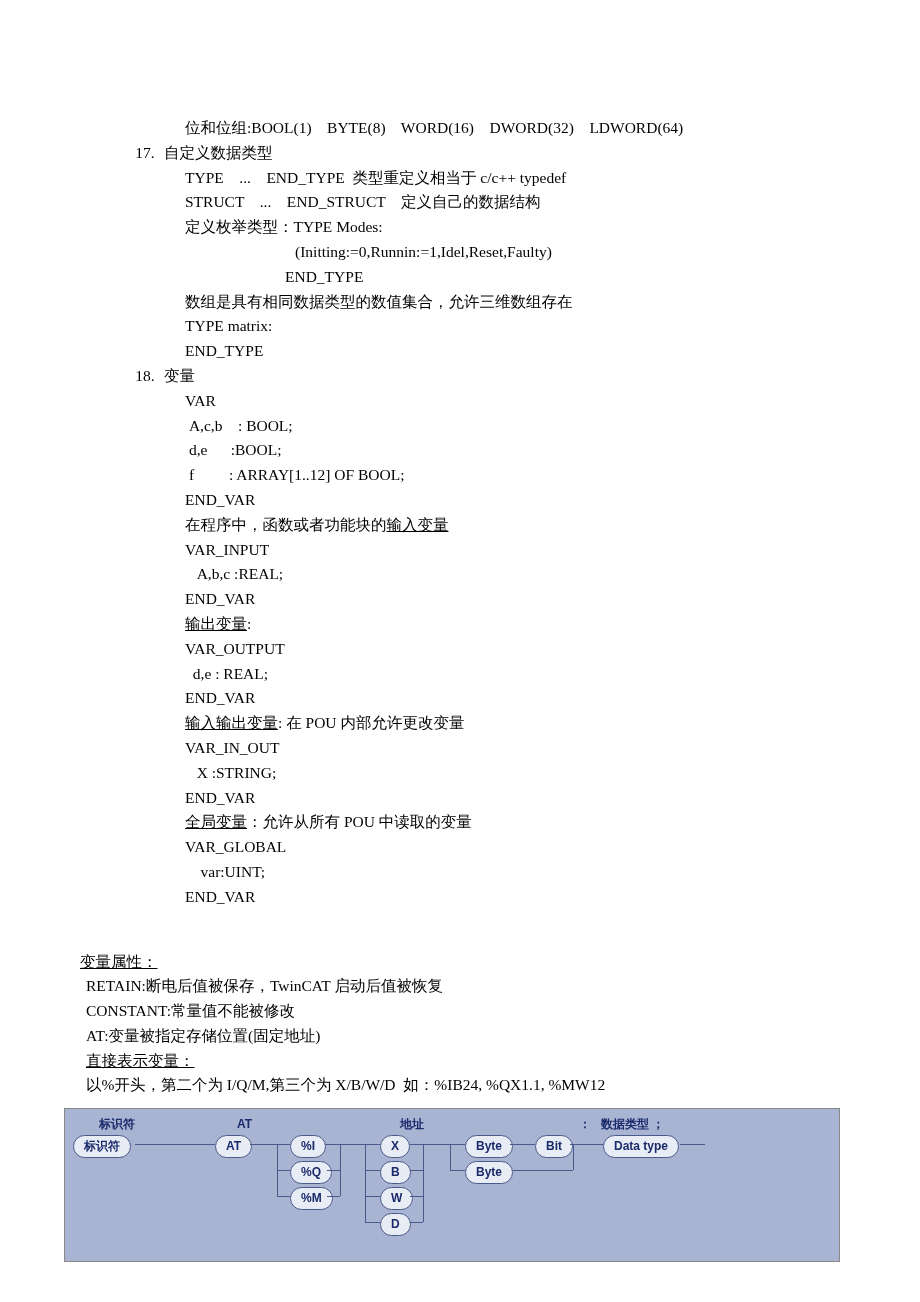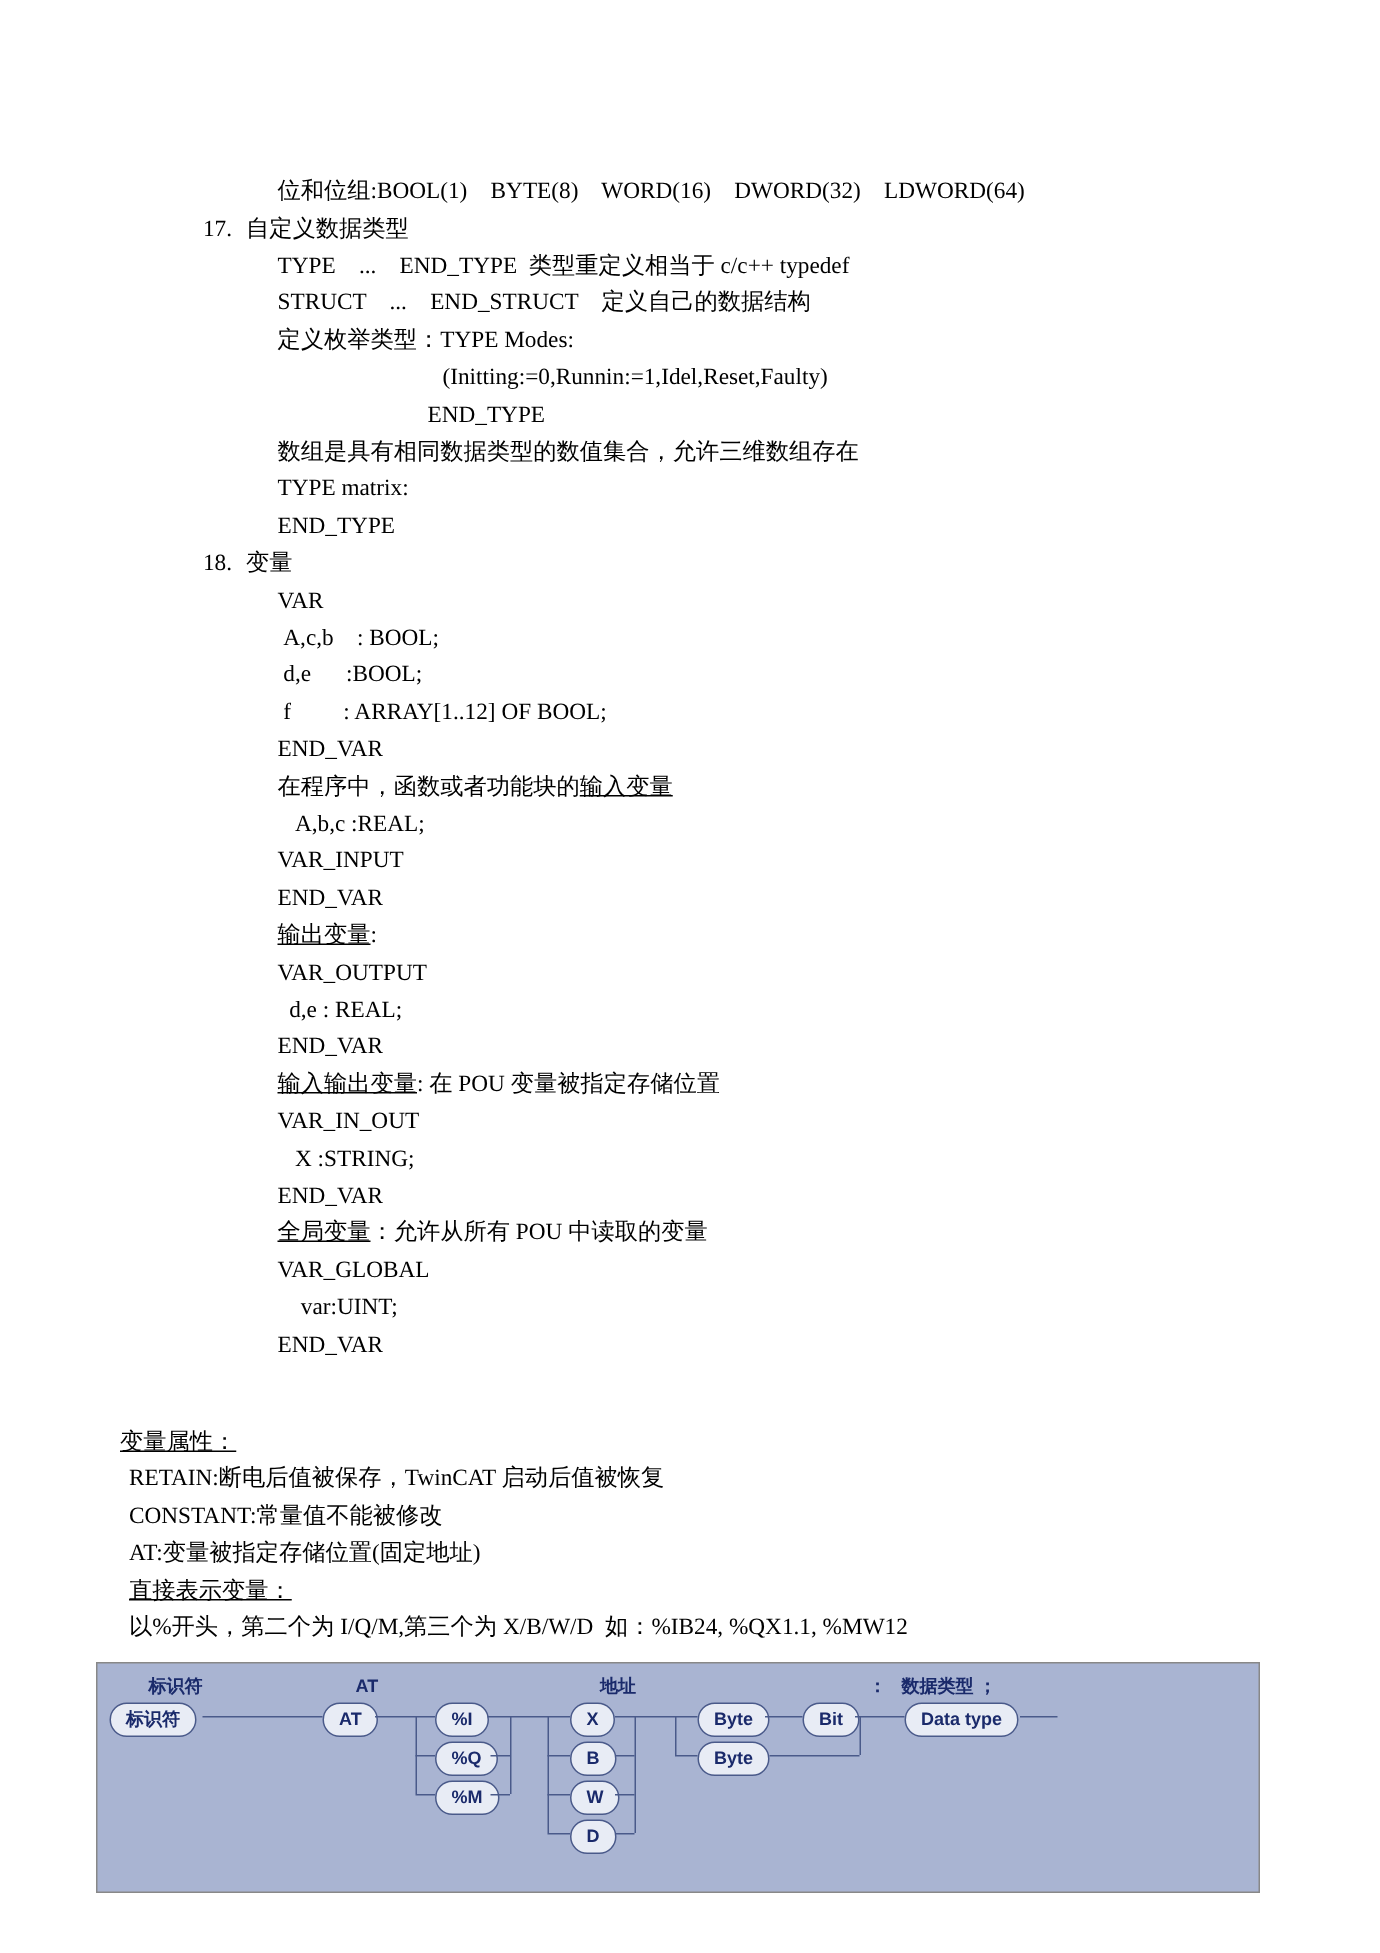--- a/index.html
+++ b/index.html
@@ -77,28 +77,28 @@
   <div class="line indent2">数组是具有相同数据类型的数值集合，允许三维数组存在</div>
   <div class="line indent2">TYPE matrix:</div>
   <div class="line indent2">END_TYPE</div>
   <div class="line indent1"><span class="num">18.</span><span>变量</span></div>
   <div class="line indent2">VAR</div>
   <div class="line indent2"> A,c,b    : BOOL;</div>
   <div class="line indent2"> d,e      :BOOL;</div>
   <div class="line indent2"> f         : ARRAY[1..12] OF BOOL;</div>
   <div class="line indent2">END_VAR</div>
   <div class="line indent2"><span>在程序中，函数或者功能块的</span><span class="u">输入变量</span></div>
+  <div class="line indent2">VAR_INPUT</div>
   <div class="line indent2">   A,b,c :REAL;</div>
-  <div class="line indent2">VAR_INPUT</div>
   <div class="line indent2">END_VAR</div>
   <div class="line indent2"><span class="u">输出变量</span><span>:</span></div>
   <div class="line indent2">VAR_OUTPUT</div>
   <div class="line indent2">  d,e : REAL;</div>
   <div class="line indent2">END_VAR</div>
-  <div class="line indent2"><span class="u">输入输出变量</span><span>: 在 POU 变量被指定存储位置</span></div>
+  <div class="line indent2"><span class="u">输入输出变量</span><span>: 在 POU 内部允许更改变量</span></div>
   <div class="line indent2">VAR_IN_OUT</div>
   <div class="line indent2">   X :STRING;</div>
   <div class="line indent2">END_VAR</div>
   <div class="line indent2"><span class="u">全局变量</span><span>：允许从所有 POU 中读取的变量</span></div>
   <div class="line indent2">VAR_GLOBAL</div>
   <div class="line indent2">    var:UINT;</div>
   <div class="line indent2">END_VAR</div>
 </div>
 
 <div class="line root"><span class="u">变量属性：</span></div>

